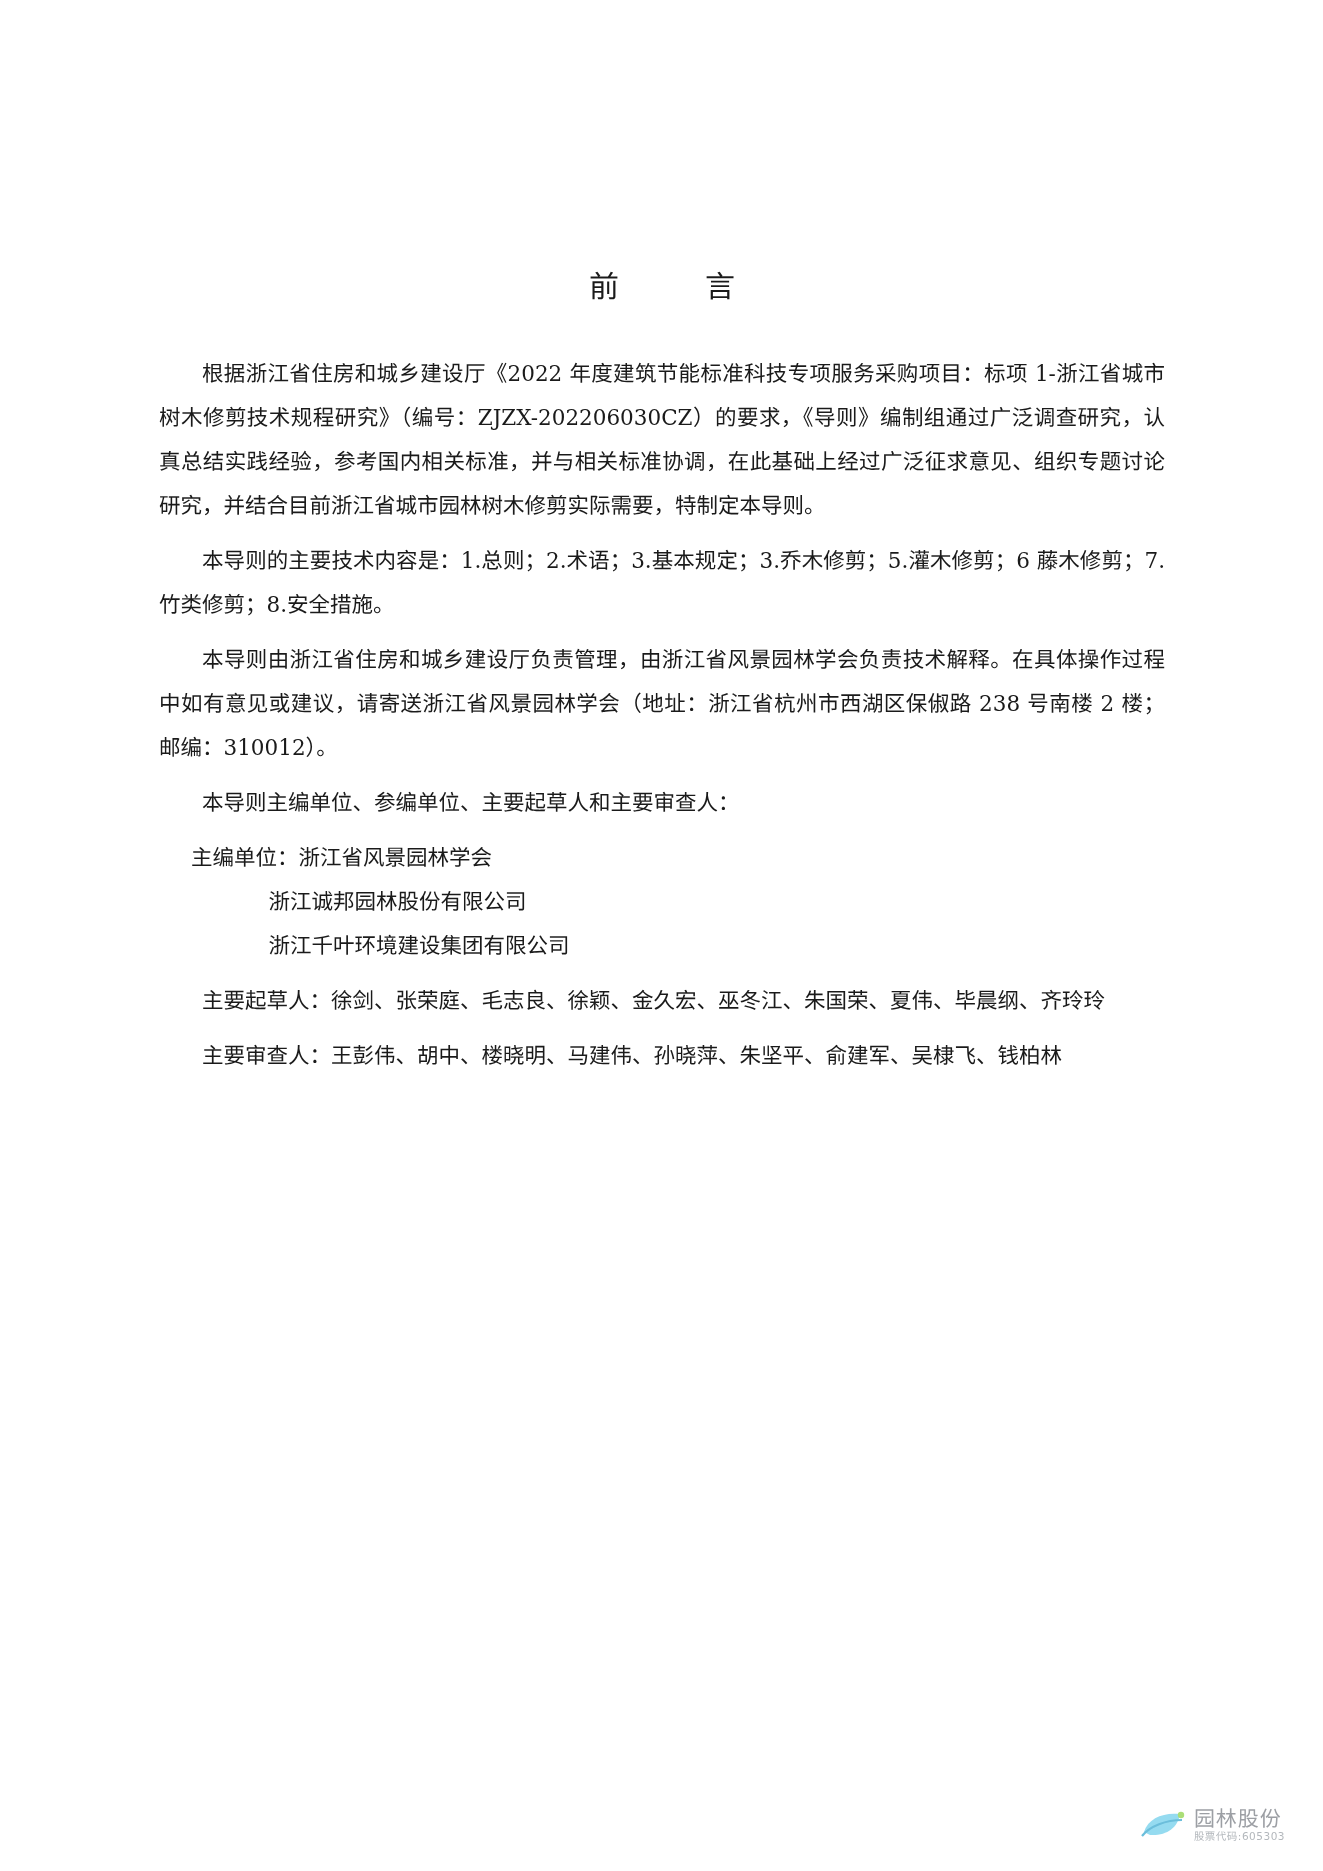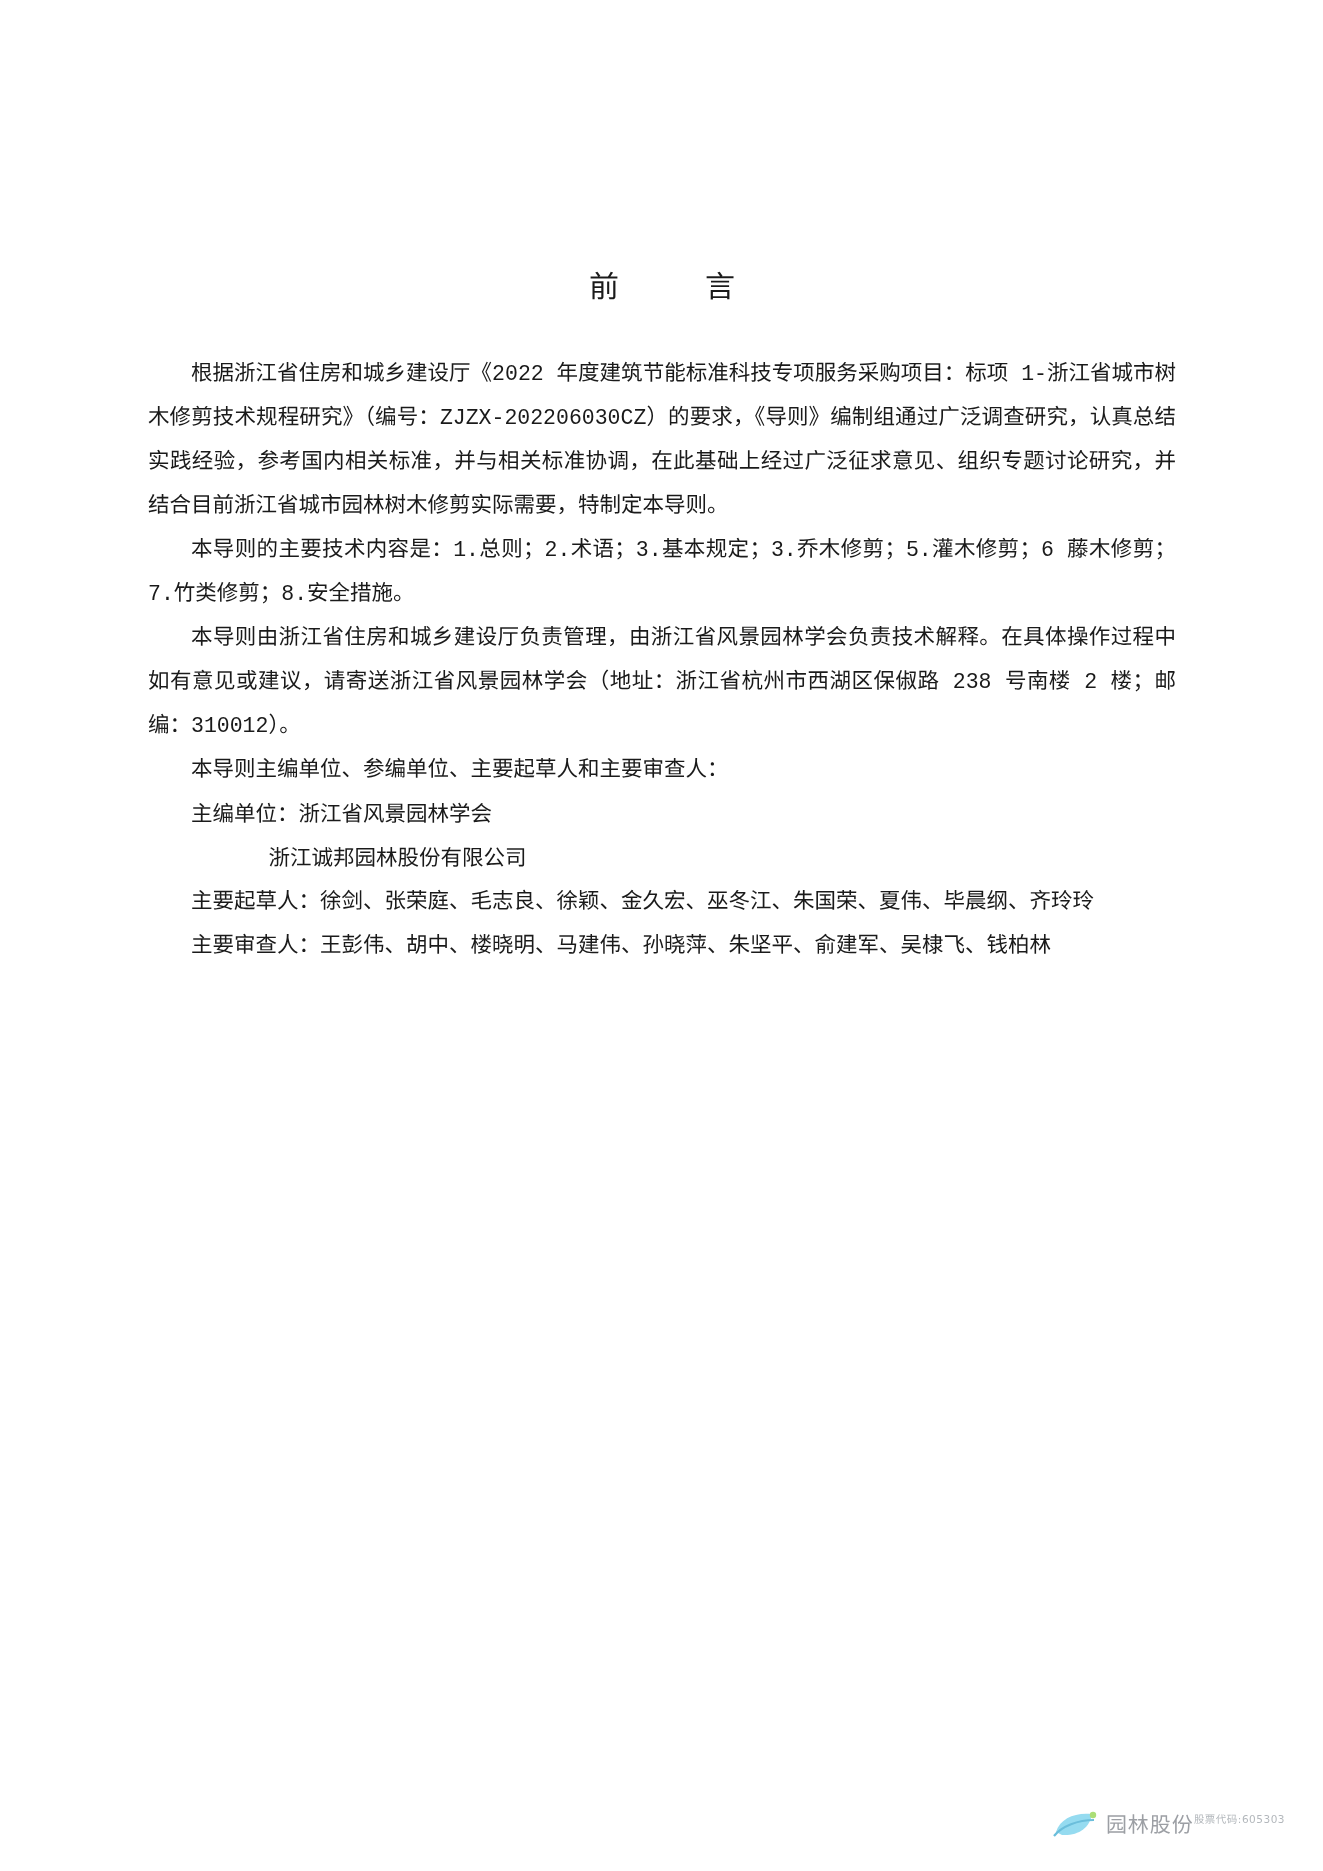--- a/index.html
+++ b/index.html
@@ -33,27 +33,26 @@
     font-family: "DejaVu Serif", "Liberation Serif", serif;
   }
   .body-text {
     margin-top: 46px;
     font-size: 21.5px;
     line-height: 44px;
     text-align: justify;
     text-justify: inter-ideograph;
   }
   p.para {
-    margin: 0;
+    margin: 11px;
     text-indent: 2em;
     font-size: 21.5px;
     line-height: 44px;
     text-align: justify;
     text-justify: inter-ideograph;
-    font-family: Liberation Mono, monospace;
   }
   p.para + p.para {
     margin-top: 0;
   }
   .unit-line {
     margin: 0;
     text-indent: 2em;
     font-size: 21.5px;
     line-height: 44px;
   }
@@ -85,21 +84,21 @@
     gap: 8px;
     opacity: 0.75;
   }
   .wm-logo {
     width: 46px;
     height: 34px;
     position: relative;
   }
   .wm-text {
     display: flex;
-    flex-direction: row;
+    flex-direction: column;
     line-height: 1.05;
   }
   .wm-name {
     font-size: 21px;
     color: #7b7f86;
     letter-spacing: 1px;
     font-family: "DejaVu Sans", "Liberation Sans", sans-serif;
   }
   .wm-code {
     font-size: 10.5px;
@@ -127,20 +126,21 @@
       <p class="para">本导则主编单位、参编单位、主要起草人和主要审查人：</p>
 
       <p class="unit-line"><span>主编单位：</span><span>浙江省风景园林学会</span></p>
 
 
 
 
 
       <p class="unit-sub"><span>浙江诚邦园林股份有限公司</span></p>
 
+      <p class="unit-sub"><span>浙江千叶环境建设集团有限公司</span></p>
 
       <p class="para"><span>主要起草人：</span><span>徐剑、张荣庭、毛志良、徐颖、金久宏、巫冬江、朱国荣、夏伟、毕晨纲、齐玲玲</span></p>
 
       <p class="para"><span>主要审查人：</span><span>王彭伟、胡中、楼晓明、马建伟、孙晓萍、朱坚平、俞建军、吴棣飞、钱柏林</span></p>
 
     </div>
   </div>
 
   <div class="watermark">
     <span class="wm-logo">

